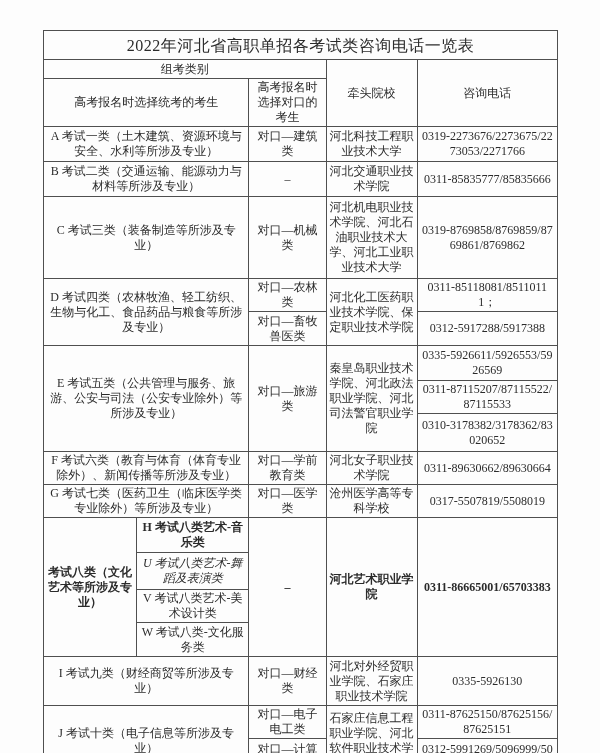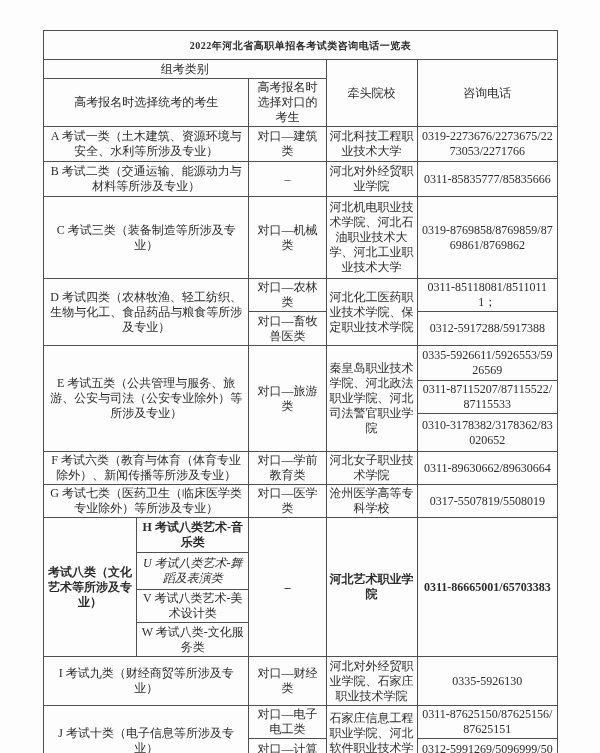--- a/index.html
+++ b/index.html
@@ -13,21 +13,21 @@
     border-collapse:collapse; width:515px; table-layout:fixed;
     background:#fdfdfd;
   }
   table.main td {
     border:1px solid #4f4f4f;
     text-align:center; vertical-align:middle;
     font-size:12px; line-height:15px;
     padding:1px 3px;
     word-break:break-all;
   }
-  tr.r-title td { font-weight:bold; font-size:10px; height:26px; letter-spacing:0.5px;margin-top:41px; }
+  tr.r-title td { font-weight:normal; font-size:16px; height:26px; letter-spacing:0.5px;margin-top:41px; }
   tr.r-h1 td { height:16px; }
   tr.r-h2 td { height:30px; }
   tr.r-a td, tr.r-b td { height:32px; }
   tr.r-c td { height:79px; }
   tr.r-d1 td { height:29px; }
   tr.r-d2 td { height:31px; }
   tr.r-e1 td { height:32px;margin-left:39px; }
   tr.r-e2 td { height:26px; }
   tr.r-e3 td { height:35px;text-align:center; }
   tr.r-f td, tr.r-g td { height:29px; }
@@ -71,21 +71,21 @@
     <tr class="r-a">
       <td colspan="2">A 考试一类（土木建筑、资源环境与安全、水利等所涉及专业）</td>
       <td>对口—建筑类</td>
       <td>河北科技工程职业技术大学</td>
       <td class="phone">0319-2273676/2273675/2273053/2271766</td>
     </tr>
 
     <tr class="r-b">
       <td colspan="2">B 考试二类（交通运输、能源动力与材料等所涉及专业）</td>
       <td>–</td>
-      <td>河北对外经贸职业学院</td>
+      <td>河北交通职业技术学院</td>
       <td class="phone">0311-85835777/85835666</td>
     </tr>
 
     <tr class="r-c">
       <td colspan="2">C 考试三类（装备制造等所涉及专业）</td>
       <td>对口—机械类</td>
       <td>河北机电职业技术学院、河北石油职业技术大学、河北工业职业技术大学</td>
       <td class="phone">0319-8769858/8769859/8769861/8769862</td>
     </tr>
 

